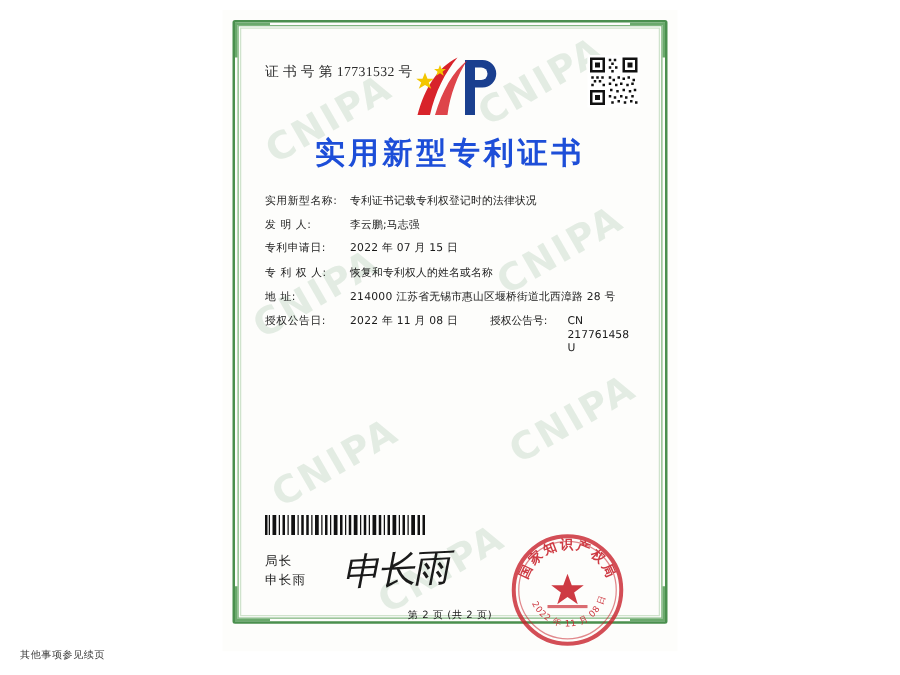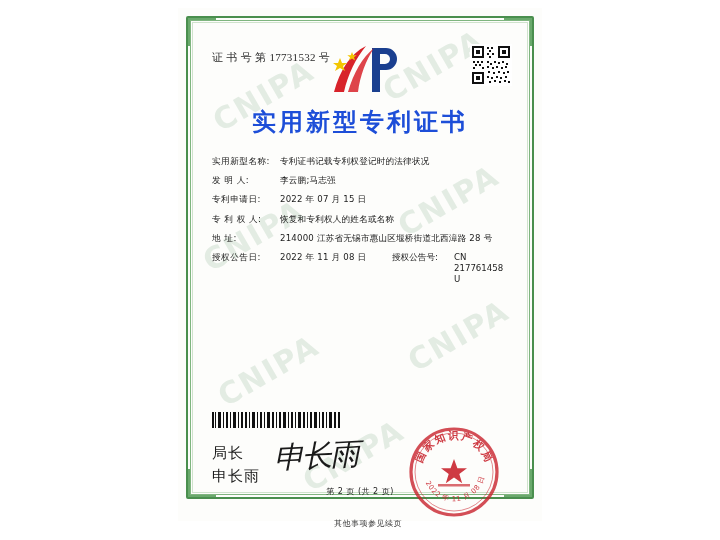--- a/index.html
+++ b/index.html
@@ -195,21 +195,21 @@
     width: 128px;
     height: 16px;
   }
   .barcode svg { display: block; }
 
   
   .sig-block {
     position: absolute;
     left: 34px;
     top: 434px;
-    font-size: 15px;
+    font-size: 10px;
     color: #1b1b1b;
     line-height: 1.5;
     letter-spacing: 1px;
   }
   .sig-hand {
     position: absolute;
     left: 96px;
     top: 428px;
     font-size: 30px;
     color: #1a1a1a;
@@ -240,21 +240,20 @@
     font-size: 8px;
     color: #1b1b1b;
     letter-spacing: 0.5px;
   }
   
   .note {
     position: absolute;
     left: 16px;
     right: 0;
     top: 518px;
-    text-align: center;
     font-size: 8px;
     color: #3a3a3a;
     letter-spacing: 0.5px;
     font-family: Liberation Mono, monospace;
   }
 </style>
 </head>
 <body>
 
 <div class="page">

